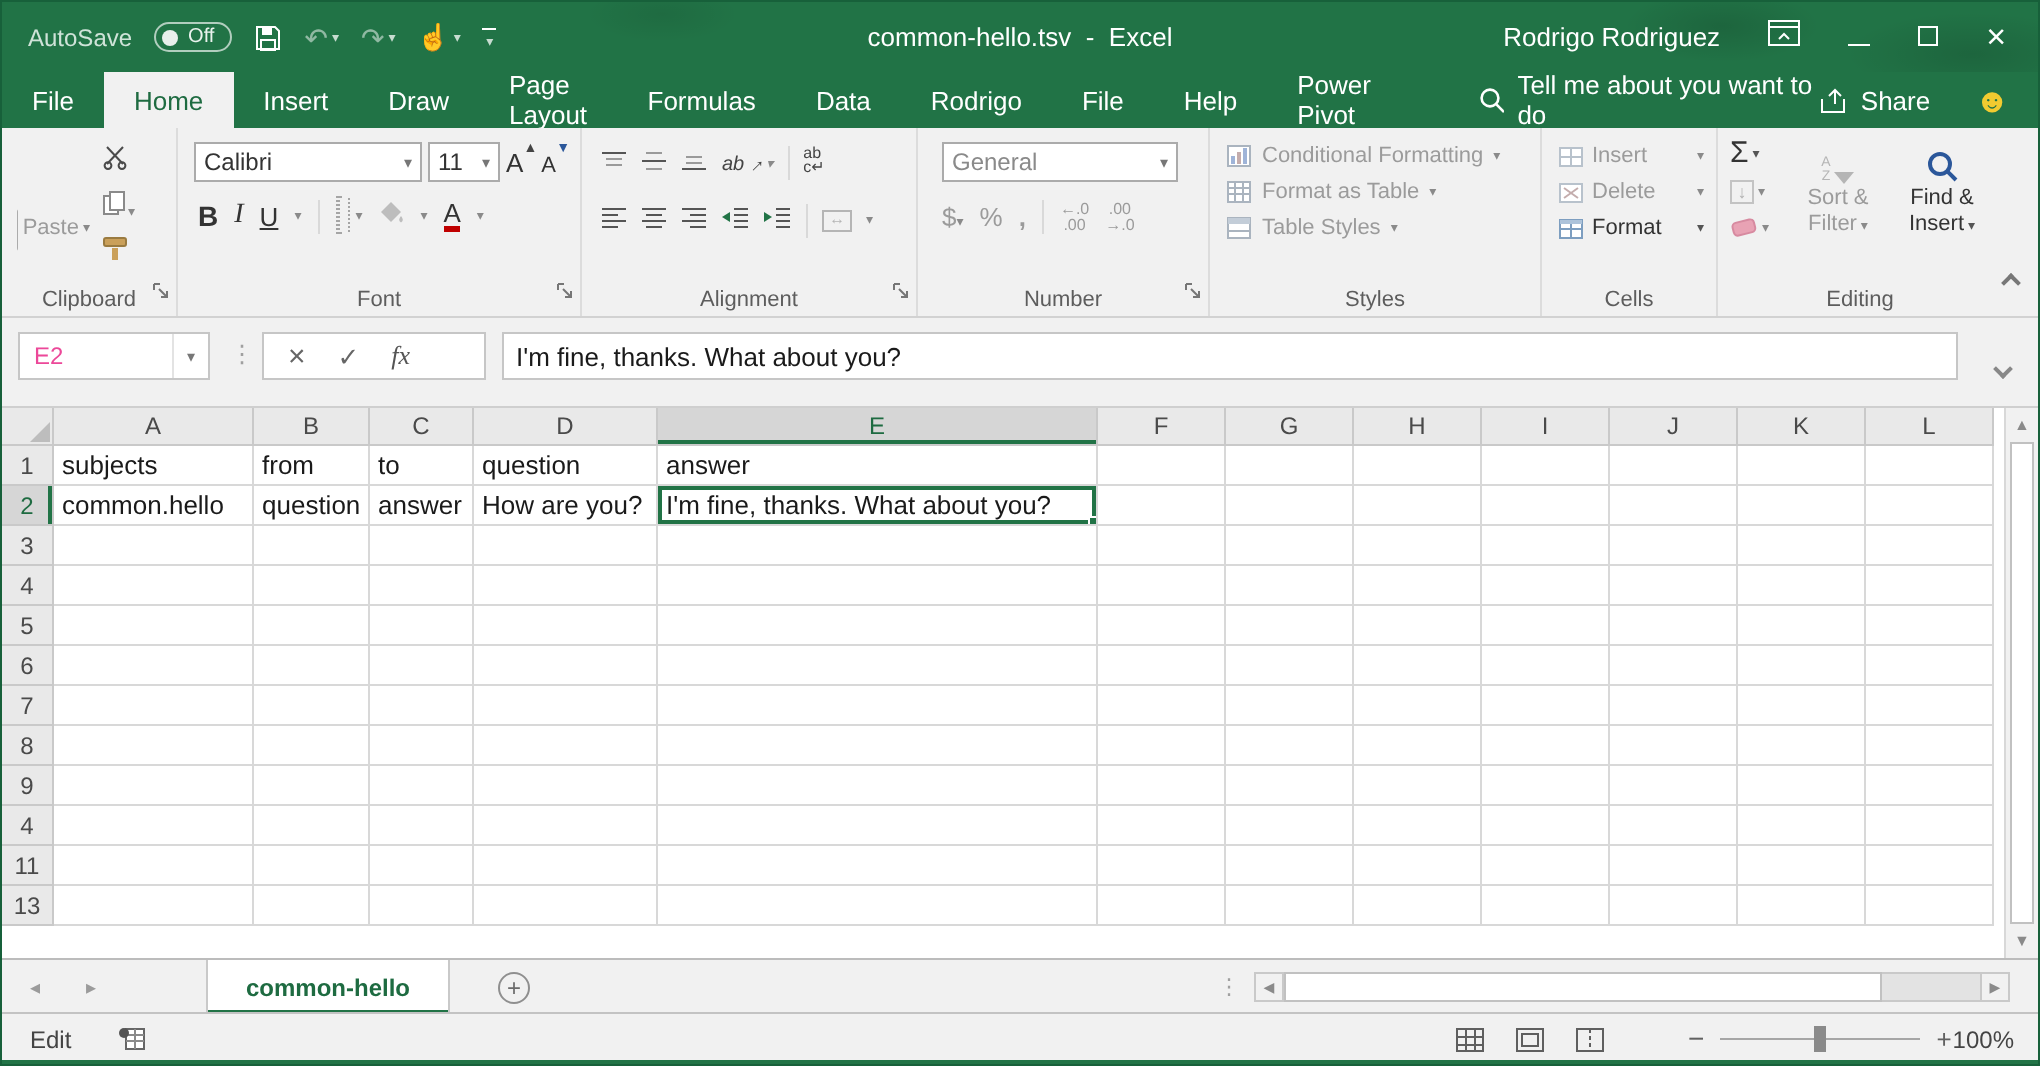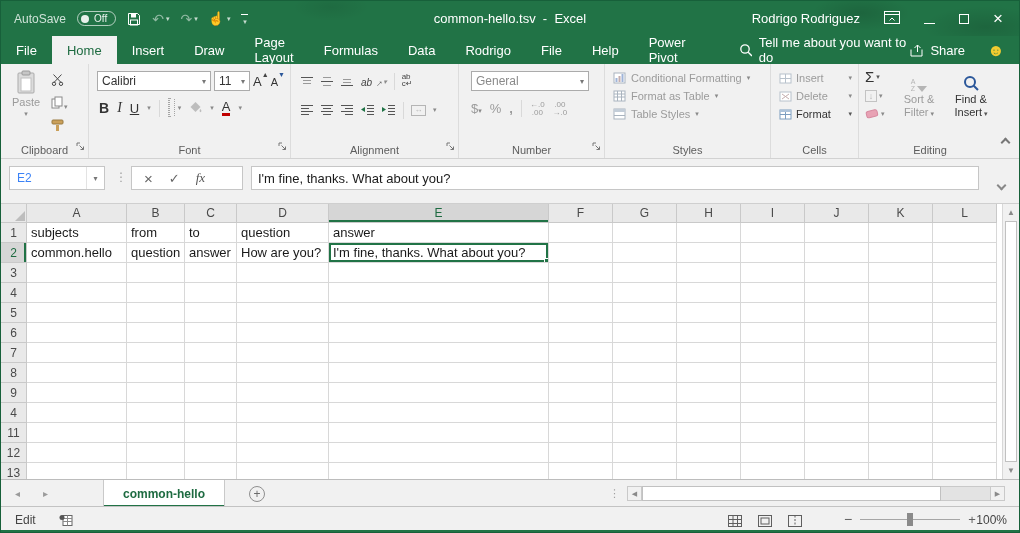--- a/index.html
+++ b/index.html
@@ -35,21 +35,21 @@
   .rtab.sel{background:#f1f1f1;color:#1e6b41;}
   .tellme{display:flex;align-items:center;gap:7px;font-size:13px;margin-left:38px;}
   .sharebox{display:flex;align-items:center;gap:6px;font-size:13px;margin-left:auto;}
   .smiley{color:#f2cb30;font-size:17px;line-height:17px;margin:0 14px 0 22px;display:flex;align-items:center;}
   
   .ribbon{position:absolute;left:0;top:63px;right:0;height:95px;background:#f1f1f1;border-bottom:1px solid #d2d2d2;display:flex;}
   .rgroup{position:relative;border-right:1px solid #dcdcdc;flex:none;}
   .glabel{position:absolute;bottom:2px;left:0;right:0;text-align:center;font-size:11px;color:#5d5d5d;}
   .launcher{position:absolute;bottom:3px;right:3px;}
   .g-clip{width:88px;display:flex;padding:6px 0 0 6px;}
-  .pastebtn{width:38px;display:flex;flex-direction:column;align-items:center;color:#9b9b9b;font-size:11px;gap:2px;}
+  .pastebtn{width:38px;display:flex;flex-direction:row;align-items:center;color:#9b9b9b;font-size:11px;gap:2px;}
   .clipcol{display:flex;flex-direction:column;gap:5px;margin-left:6px;padding-top:2px;}
   .g-font{width:202px;}
   .r1{display:flex;align-items:center;gap:3px;margin:7px 4px 0 8px;}
   .r2{display:flex;align-items:center;gap:8px;margin:8px 4px 0 10px;}
   .combo{background:#fff;border:1px solid #ababab;height:20px;font-size:12px;color:#333;display:flex;align-items:center;padding:0 4px;}
   .combo .arr{margin-left:auto;font-size:8px;color:#777;padding-left:4px;}
   .fontA{position:relative;font-size:13px;color:#333;padding-right:6px;}
   .fontA sup{position:absolute;top:-3px;right:-1px;font-size:7px;}
   .bld{font-weight:bold;font-size:14px;color:#333;}
   .itl{font-style:italic;font-family:"Liberation Serif",serif;font-size:14px;color:#333;}
@@ -82,21 +82,21 @@
   .bigbtn{width:52px;text-align:center;font-size:11px;line-height:13px;}
   .bigbtn .ic{height:22px;display:flex;align-items:flex-end;justify-content:center;margin-bottom:1px;}
   .funnel{width:0;height:0;border-left:5px solid transparent;border-right:5px solid transparent;border-top:6px solid #b5b5b5;display:inline-block;}
   .azstack{font-size:7px;line-height:7px;color:#b5b5b5;margin-right:2px;text-align:center;}
   .chevup{display:inline-block;width:7px;height:7px;border-top:2px solid #777;border-right:2px solid #777;transform:rotate(-45deg);}
   .collapse{position:absolute;right:10px;bottom:8px;}
   .tinyarr{font-size:7px;color:#8a8a8a;}
   
   .fbar{position:absolute;left:0;top:158px;right:0;height:38px;background:#f1f1f1;}
   .namebox{position:absolute;left:8px;top:7px;width:96px;height:24px;background:#fff;border:1px solid #c6c6c6;display:flex;align-items:center;}
-  .namebox .nbtxt{font-size:12px;color:#3b82f6;padding-left:7px;flex:1;}
+  .namebox .nbtxt{font-size:12px;color:#ec4899;padding-left:7px;flex:1;}
   .namebox .nbarr{width:18px;border-left:1px solid #e3e3e3;height:100%;display:flex;align-items:center;justify-content:center;font-size:8px;color:#777;}
   .fdots{position:absolute;left:114px;top:11px;color:#a0a0a0;font-size:12px;letter-spacing:1px;}
   .fxbox{position:absolute;left:130px;top:7px;width:112px;height:24px;background:#fff;border:1px solid #c6c6c6;display:flex;align-items:center;gap:16px;padding:0 12px;}
   .fxbox .cancel{font-size:15px;color:#666;line-height:15px;}
   .fxbox .enter{font-size:13px;color:#666;}
   .fxbox .fx{font-family:"Liberation Serif",serif;font-style:italic;font-size:13px;color:#555;}
   .finput{position:absolute;left:250px;top:7px;right:40px;height:24px;background:#fff;border:1px solid #c6c6c6;
     display:flex;align-items:center;font-size:13px;color:#1a1a1a;padding:0 6px;white-space:nowrap;overflow:hidden;}
   .fexpand{position:absolute;right:14px;top:16px;}
   .chevdn{display:inline-block;width:7px;height:7px;border-right:2px solid #888;border-bottom:2px solid #888;transform:rotate(45deg);}
@@ -695,35 +695,20 @@
           <div class="cell" style="width: 220px;"></div>
           <div class="cell" style="width: 64px;"></div>
           <div class="cell" style="width: 64px;"></div>
           <div class="cell" style="width: 64px;"></div>
           <div class="cell" style="width: 64px;"></div>
           <div class="cell" style="width: 64px;"></div>
           <div class="cell" style="width: 64px;"></div>
           <div class="cell" style="width: 64px;"></div>
         </div>
         <div class="grow">
-          <div class="rowh">12</div>
-          <div class="cell" style="width: 100px;"></div>
-          <div class="cell" style="width: 58px;"></div>
-          <div class="cell" style="width: 52px;"></div>
-          <div class="cell" style="width: 92px;"></div>
-          <div class="cell" style="width: 220px;"></div>
-          <div class="cell" style="width: 64px;"></div>
-          <div class="cell" style="width: 64px;"></div>
-          <div class="cell" style="width: 64px;"></div>
-          <div class="cell" style="width: 64px;"></div>
-          <div class="cell" style="width: 64px;"></div>
-          <div class="cell" style="width: 64px;"></div>
-          <div class="cell" style="width: 64px;"></div>
-        </div>
-        <div class="grow">
           <div class="rowh">13</div>
           <div class="cell" style="width: 100px;"></div>
           <div class="cell" style="width: 58px;"></div>
           <div class="cell" style="width: 52px;"></div>
           <div class="cell" style="width: 92px;"></div>
           <div class="cell" style="width: 220px;"></div>
           <div class="cell" style="width: 64px;"></div>
           <div class="cell" style="width: 64px;"></div>
           <div class="cell" style="width: 64px;"></div>
           <div class="cell" style="width: 64px;"></div>

